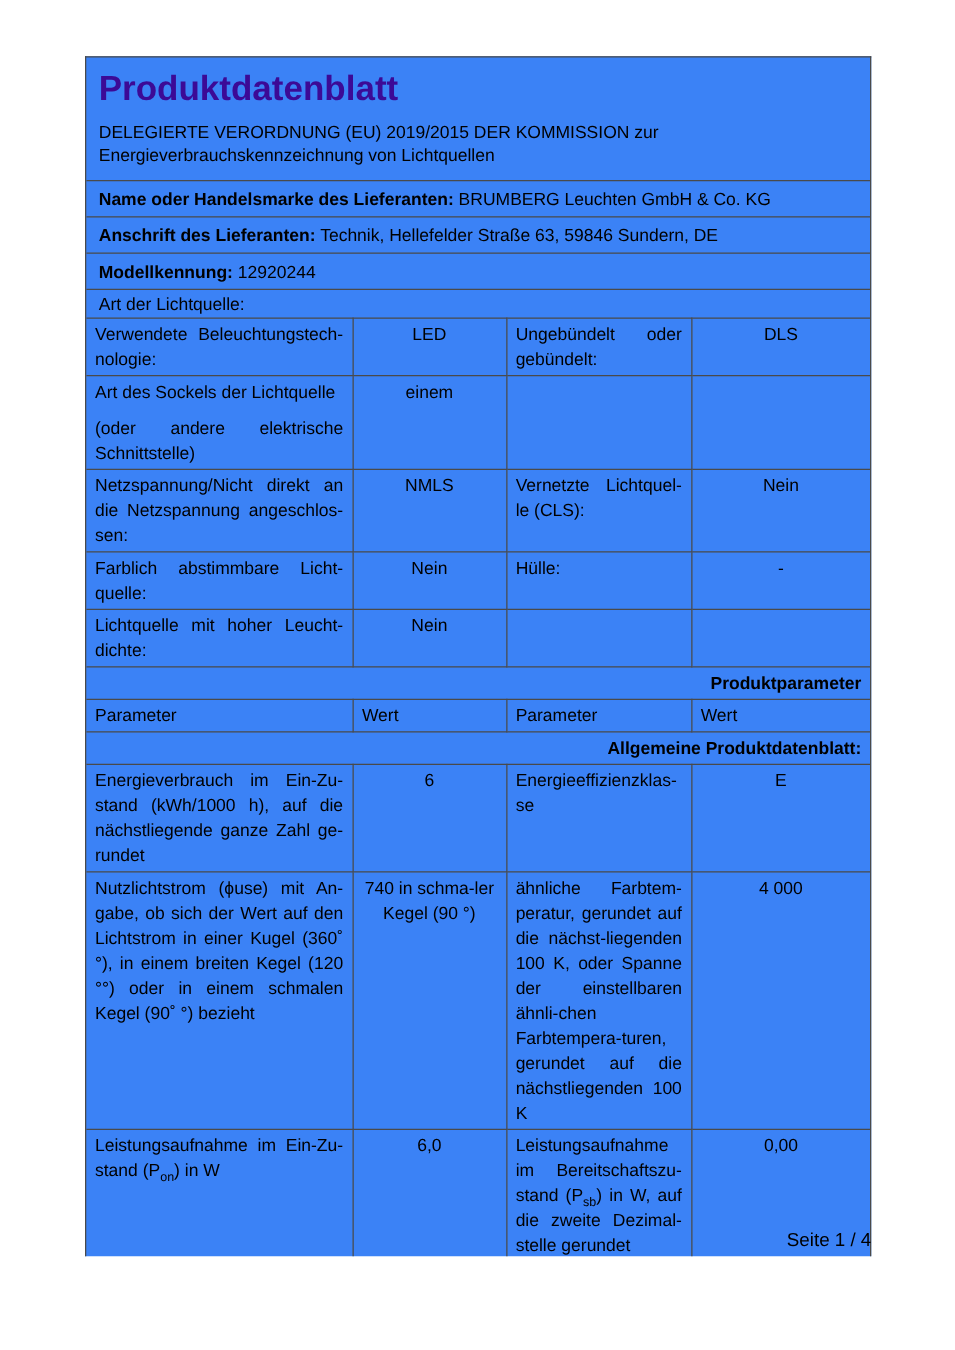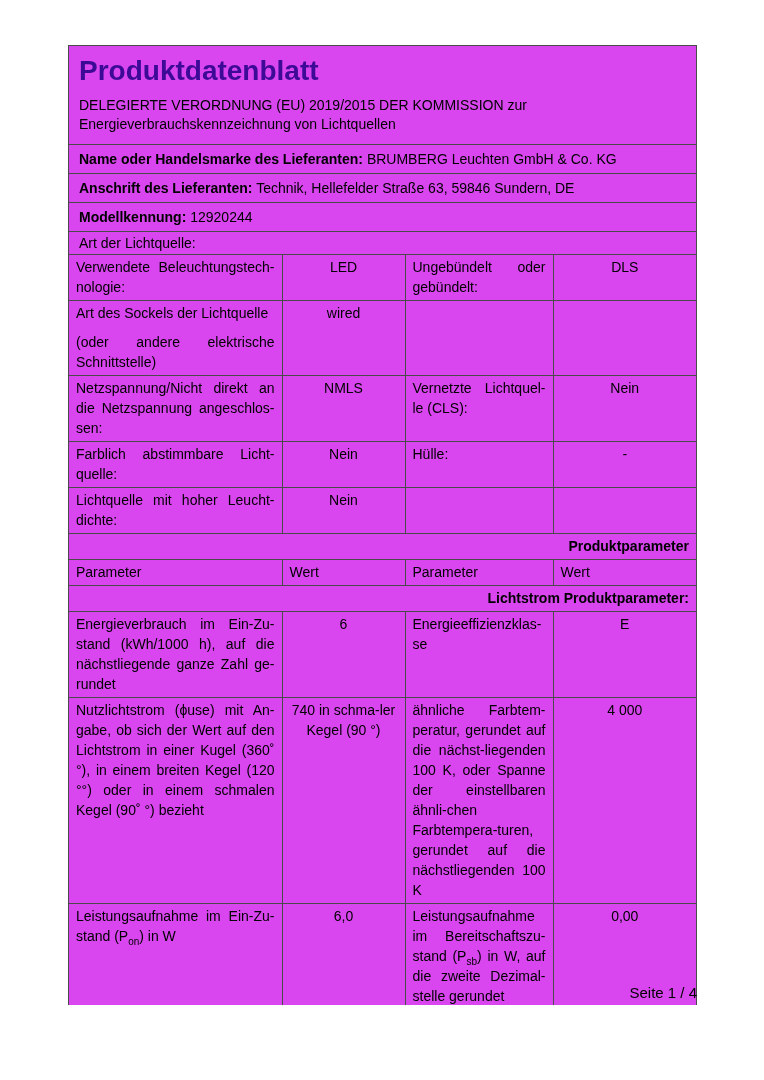--- a/index.html
+++ b/index.html
@@ -11,21 +11,21 @@
     position: relative;
     overflow: hidden;
   }
   .page {
     position: absolute;
     left: 68px; top: 45px;
     width: 629px; height: 960px;
     border: 1px solid #4a4a4a;
     border-bottom: none;
     overflow: hidden;
-    background: #d946ef;
+    background: #3b82f6;
   }
   .head-block { padding: 9px 10px 10px 10px; border-bottom: 1px solid #4a4a4a; }
   .doc-title {
     font-size: 28px; font-weight: bold;
     color: #3c0a96;
     letter-spacing: 0px;
     margin-bottom: 9px;
   }
   .reg-line { font-size: 14px; line-height: 19px; }
   .info-row { padding: 5px 10px; border-bottom: 1px solid #4a4a4a; font-size: 14px; line-height: 18px; }
@@ -108,21 +108,21 @@
       <td class="value">LED</td>
       <td class="param">Ungebündelt oder gebündelt:</td>
       <td class="value">DLS</td>
     </tr>
 
     <tr style="height:60px;">
       <td class="param">
         <div>Art des Sockels der Lichtquelle</div>
         <div class="para2">(oder andere elektrische Schnittstelle)</div>
       </td>
-      <td class="value">wired</td>
+      <td class="value">einem</td>
       <td class="param"></td>
       <td class="value"></td>
     </tr>
 
     <tr style="height:63px;">
       <td class="param">Netzspannung/Nicht direkt an die Netzspannung angeschlos-sen:</td>
       <td class="value">NMLS</td>
       <td class="param">Vernetzte Lichtquel-le (CLS):</td>
       <td class="value">Nein</td>
     </tr>
@@ -147,21 +147,21 @@
     </tr>
 
     <tr style="height:22px;">
       <td class="colhead">Parameter</td>
       <td class="colhead">Wert</td>
       <td class="colhead">Parameter</td>
       <td class="colhead">Wert</td>
     </tr>
 
     <tr style="height:22px;">
-      <td class="section" colspan="4">Lichtstrom Produktparameter:</td>
+      <td class="section" colspan="4">Allgemeine Produktdatenblatt:</td>
     </tr>
 
     <tr style="height:77px;">
       <td class="param">Energieverbrauch im Ein-Zu-stand (kWh/1000 h), auf die nächstliegende ganze Zahl ge-rundet</td>
       <td class="value">6</td>
       <td class="param">Energieeffizienzklas-se</td>
       <td class="value">E</td>
     </tr>
 
     <tr style="height:187px;">

